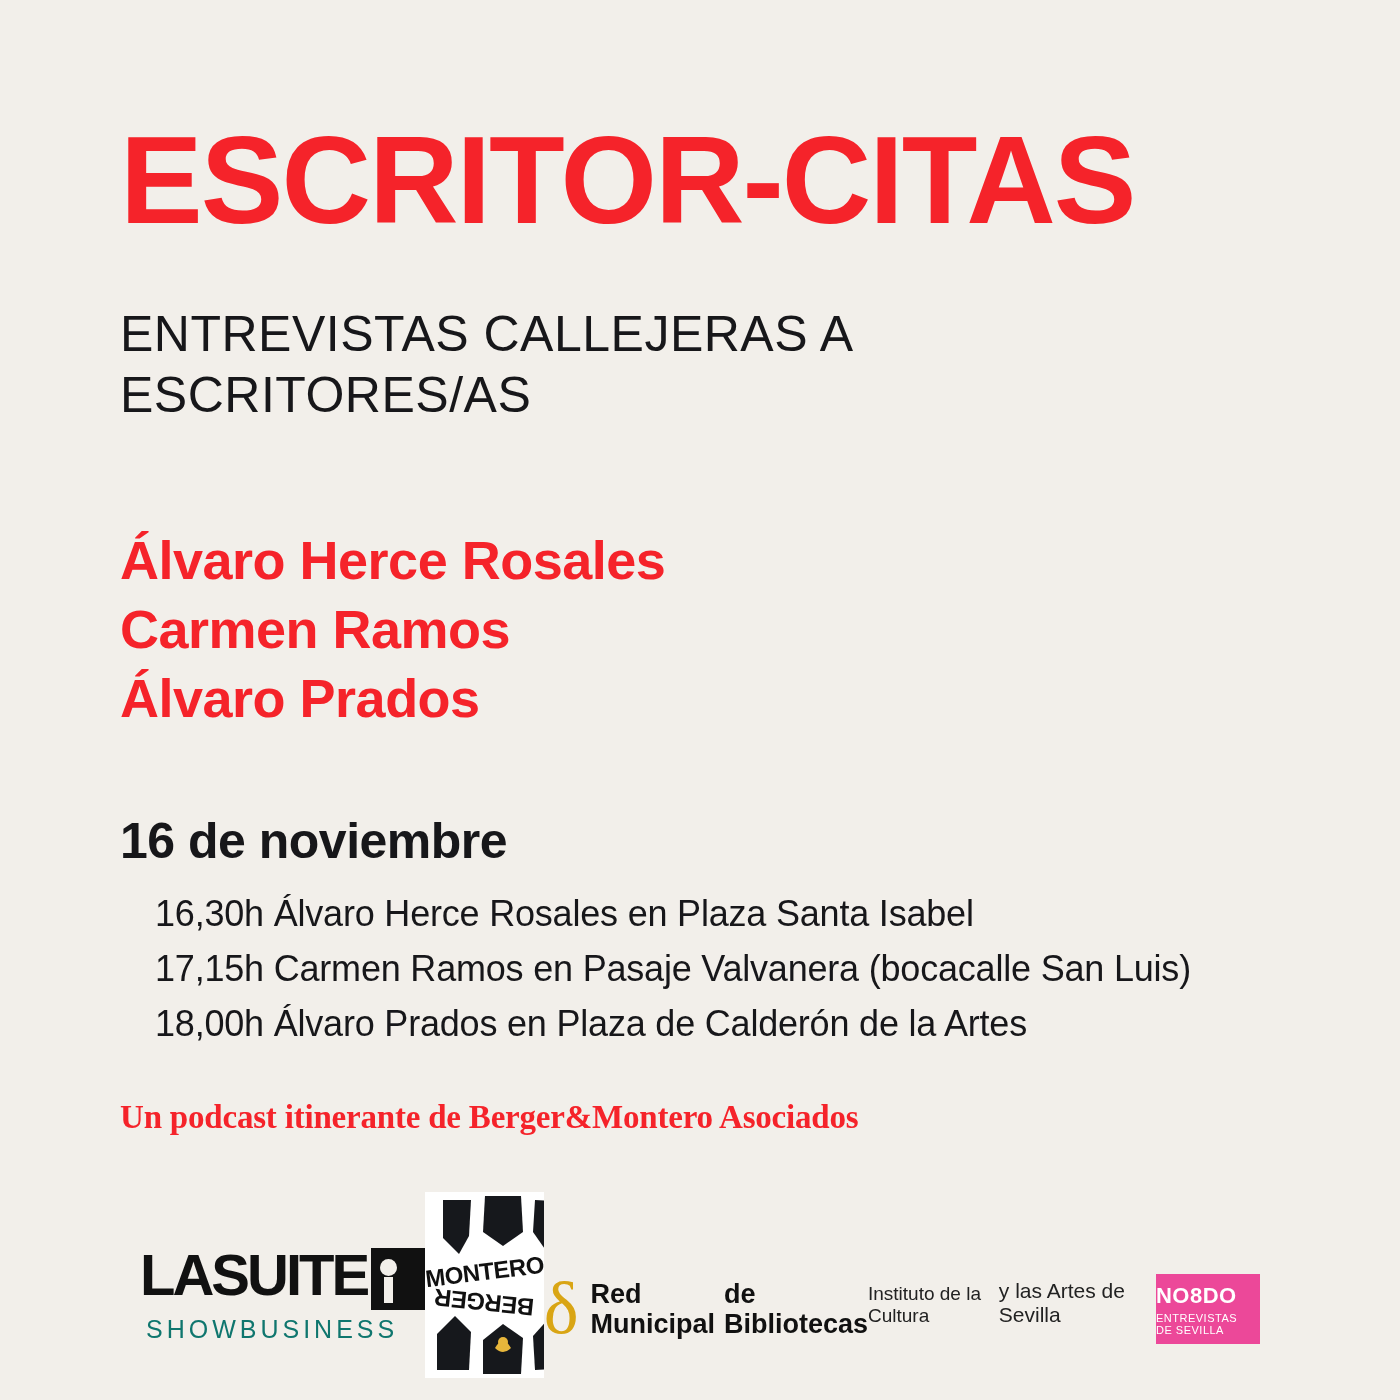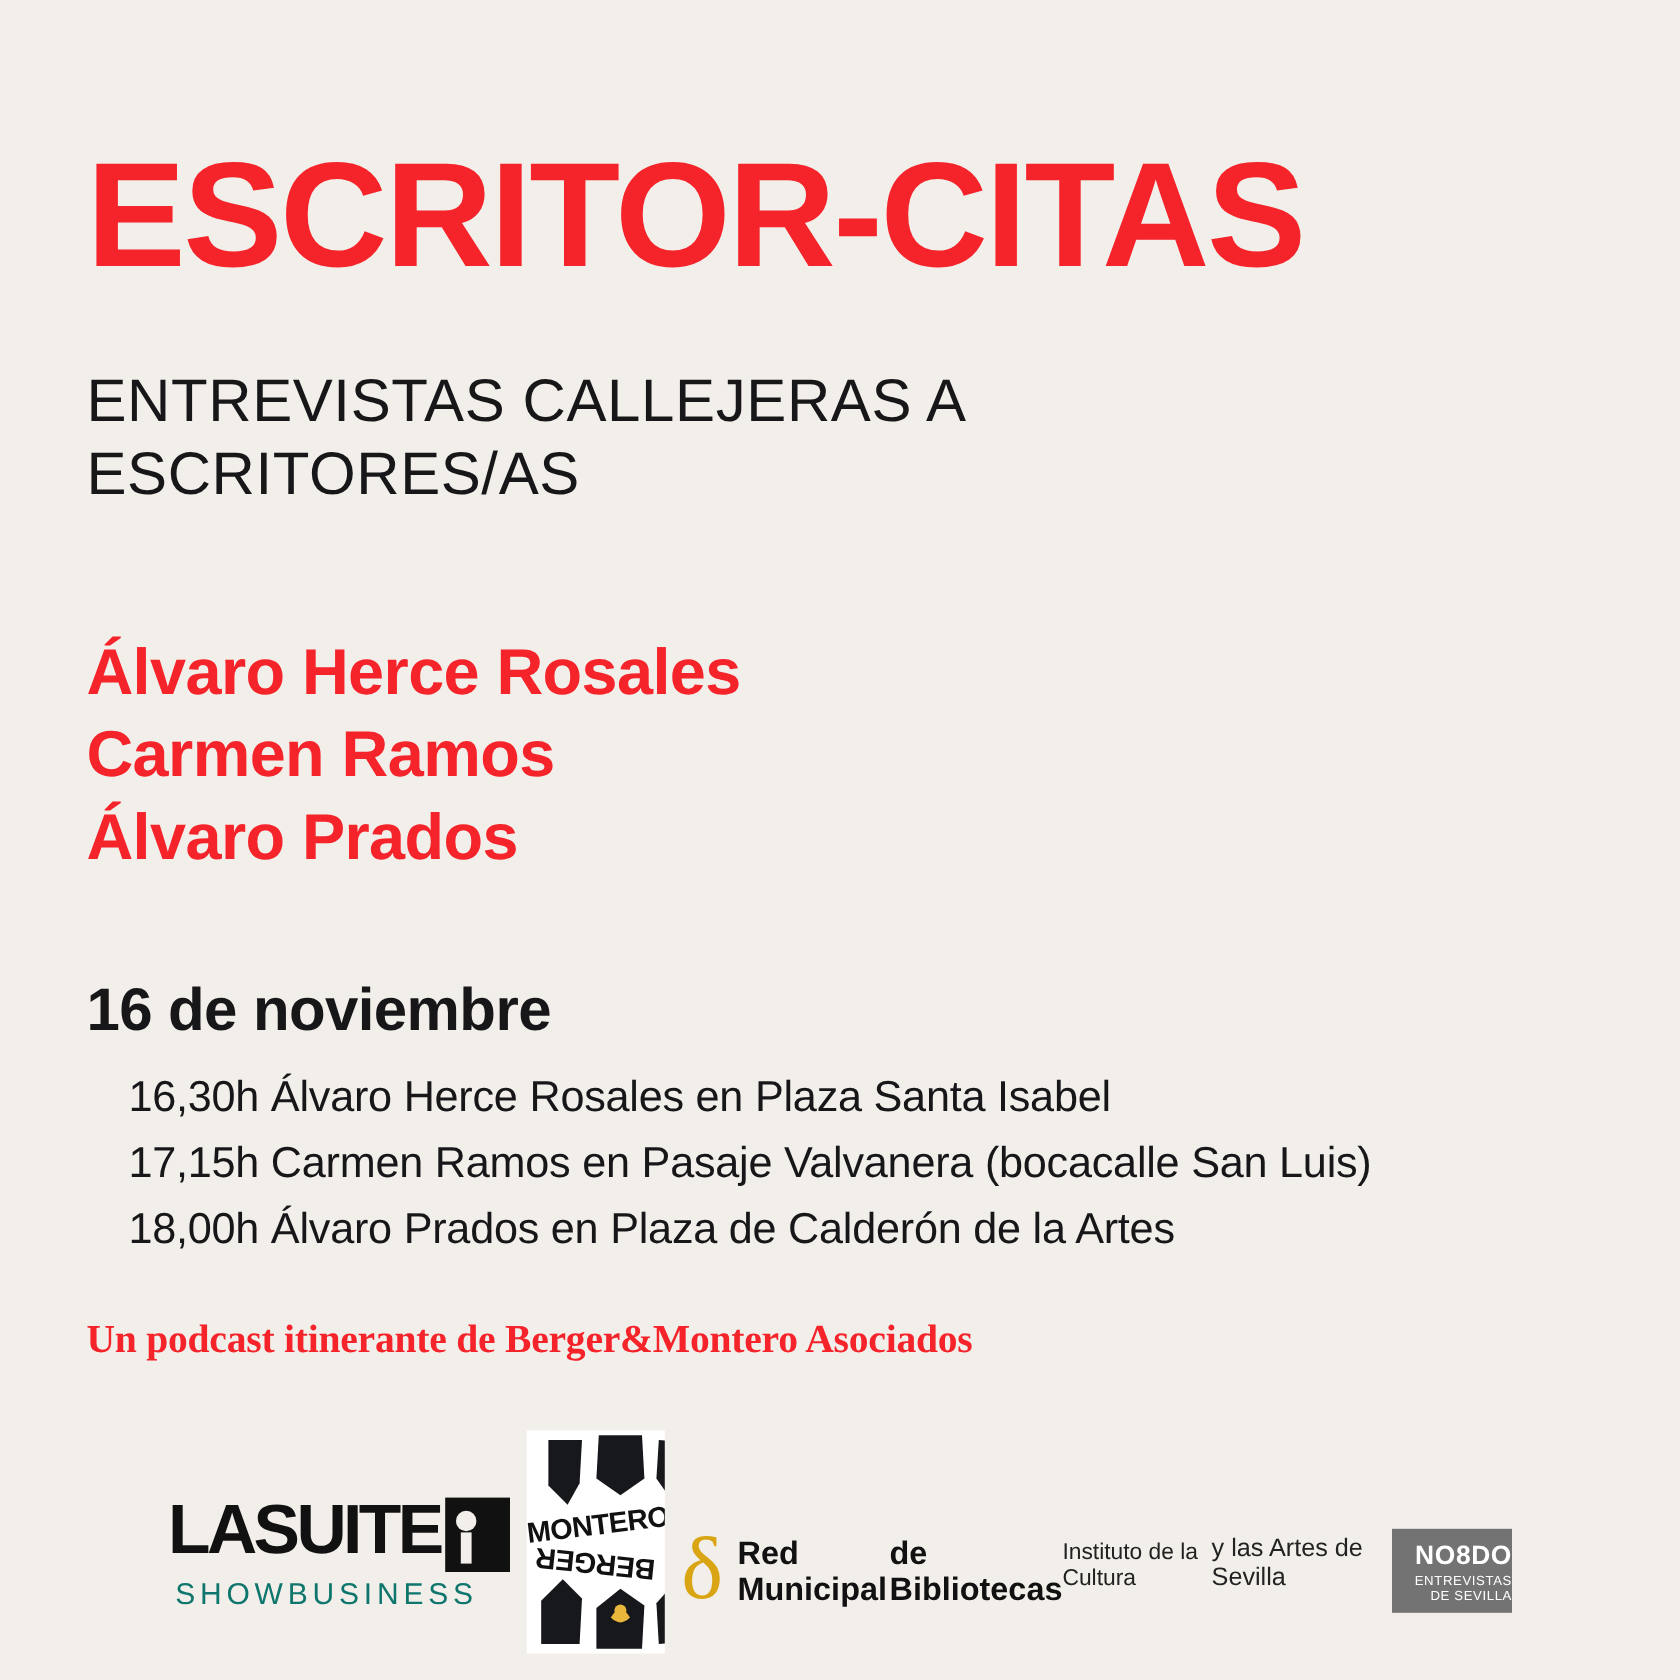--- a/index.html
+++ b/index.html
@@ -13,21 +13,21 @@
     font-family: "Liberation Sans", sans-serif;
     color: #1c1c1c;
     overflow: hidden;
     position: relative;
   }
   .poster {
     position: relative;
     width: 1400px;
     height: 1400px;
     box-sizing: border-box;
-    padding: 0 72px;
+    padding: 0 120px;
   }
 
   .title {
     font-size: 124px;
     font-weight: bold;
     color: #f5232a;
     letter-spacing: -2px;
     line-height: 1;
     margin: 0;
     padding-top: 118px;
@@ -90,21 +90,20 @@
     position: absolute;
     left: 0;
     right: 0;
     bottom: 22px;
     height: 190px;
     display: flex;
     align-items: flex-end;
     justify-content: space-between;
     padding: 0 140px;
     box-sizing: border-box;
-    gap: 14px;
   }
 
   
   .logo-lasuite {
     display: flex;
     flex-direction: column;
     align-items: flex-start;
     padding-bottom: 34px;
   }
   .lasuite-row {
@@ -221,26 +220,26 @@
     color: #222;
     line-height: 1.15;
     margin-top: 4px;
   }
   .biblio-l4 {
     font-size: 21px;
     color: #222;
     line-height: 1.15;
   }
   .nodo-box {
-    background: #737373;
+    background: #ec4899;
     width: 140px;
     height: 70px;
     display: flex;
     flex-direction: column;
-    align-items: flex-end;
+    align-items: flex-start;
     justify-content: center;
     color: #fff;
   }
   .nodo-top {
     font-size: 22px;
     font-weight: bold;
     letter-spacing: 0.5px;
   }
   .nodo-b1 {
     font-size: 11px;

